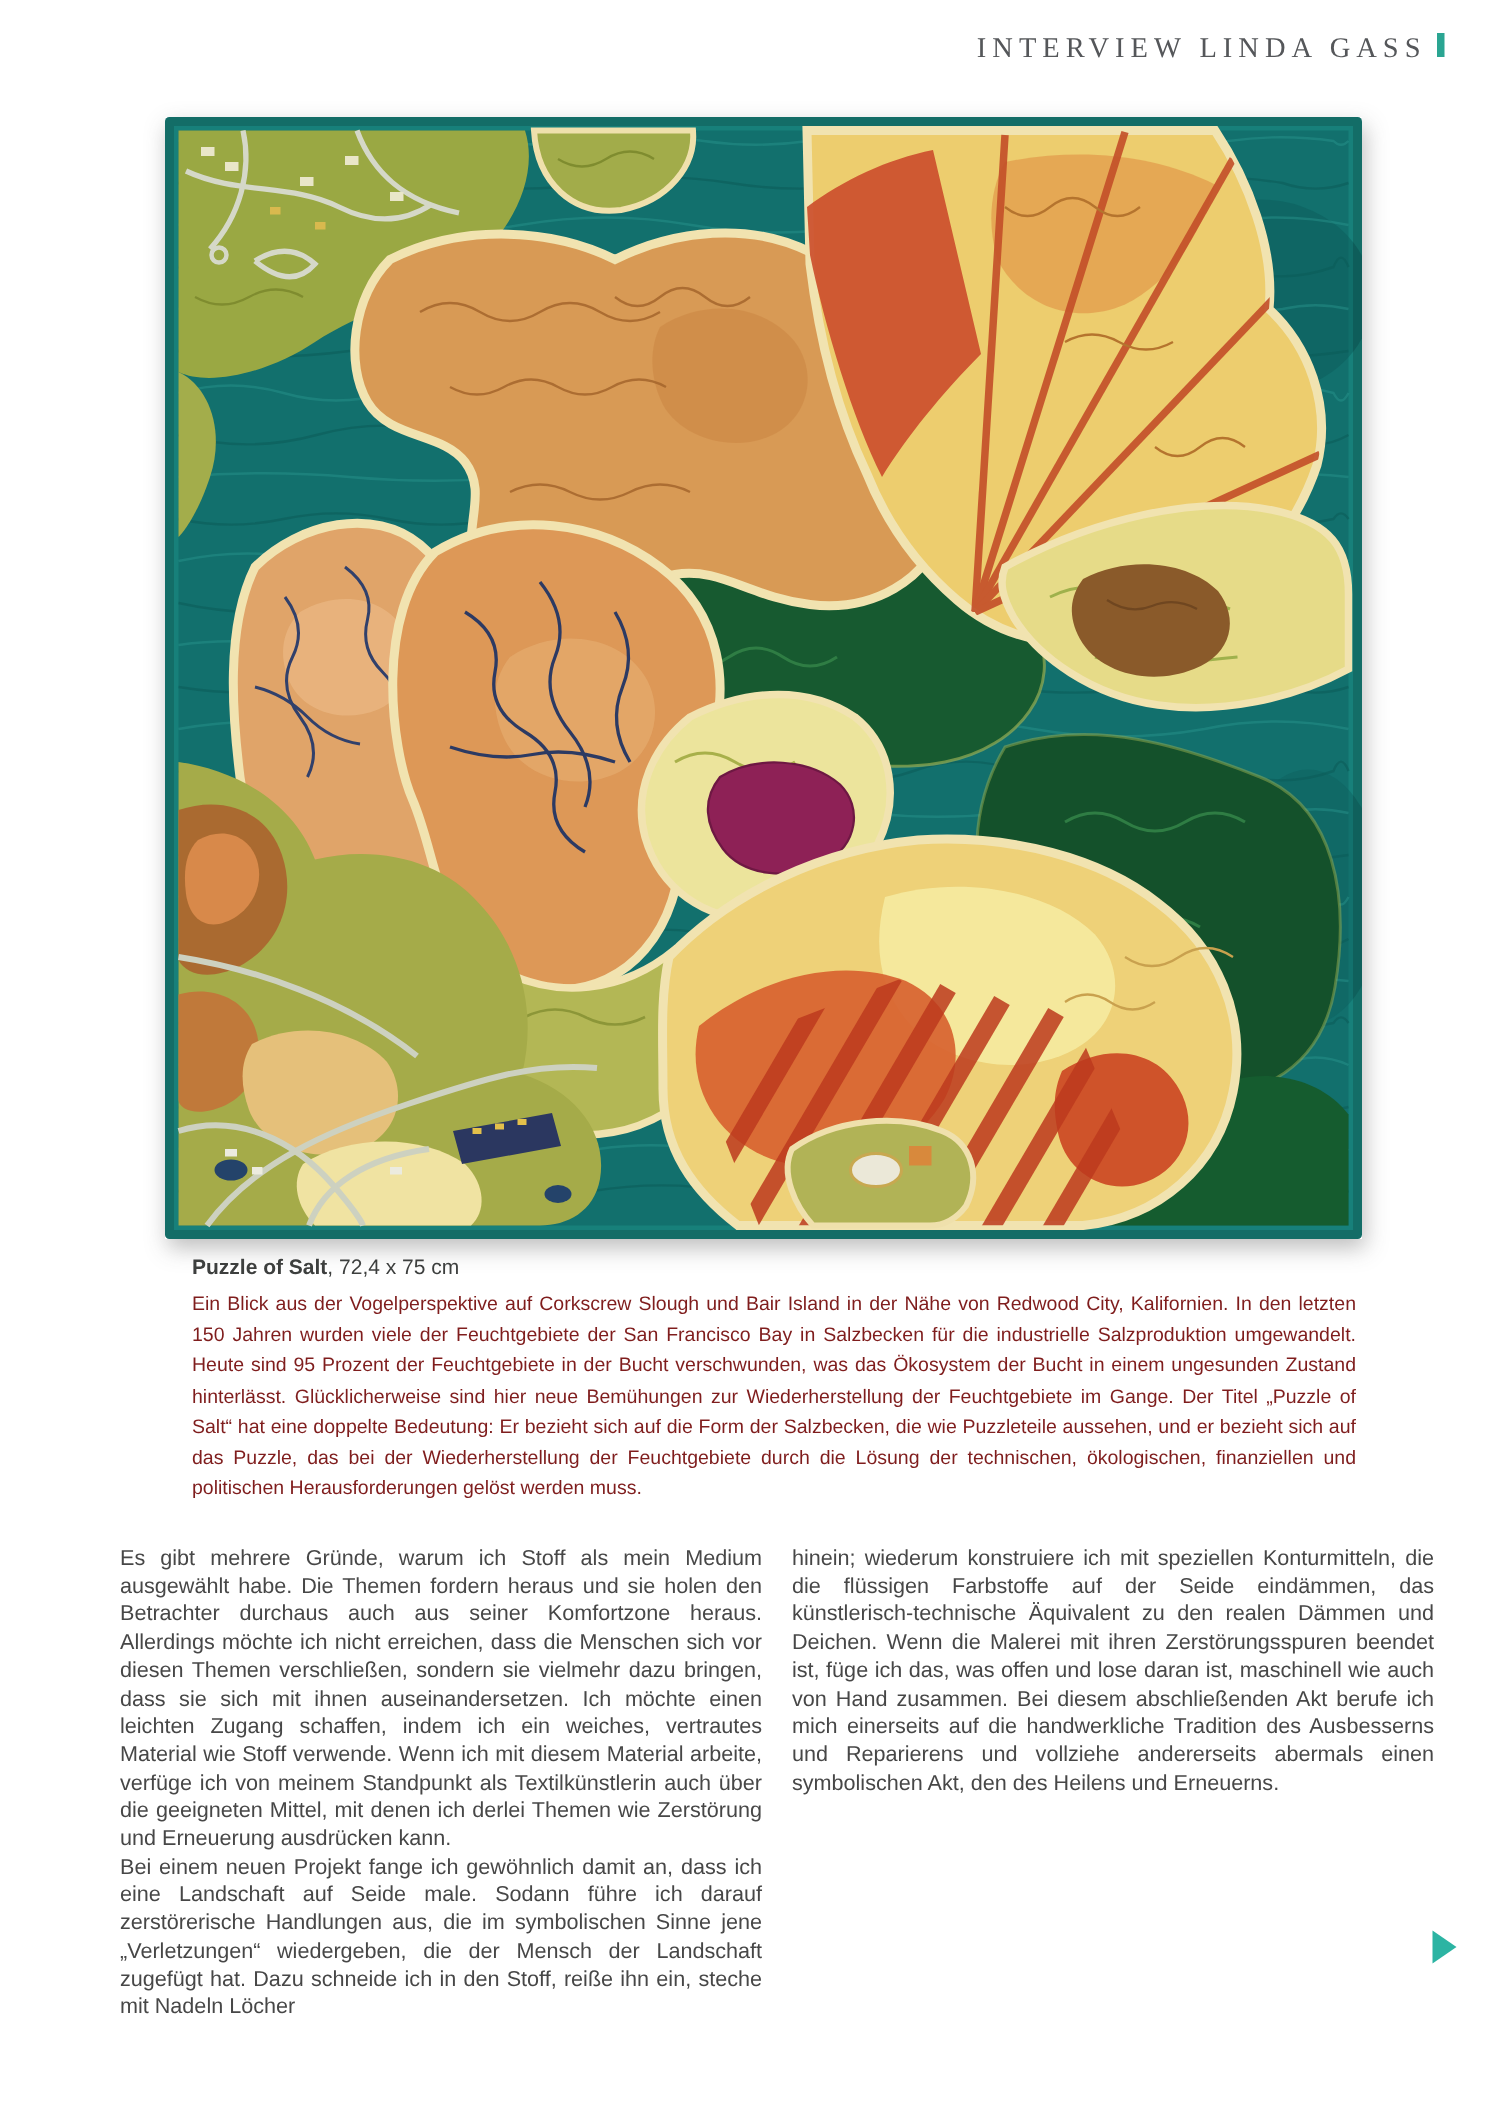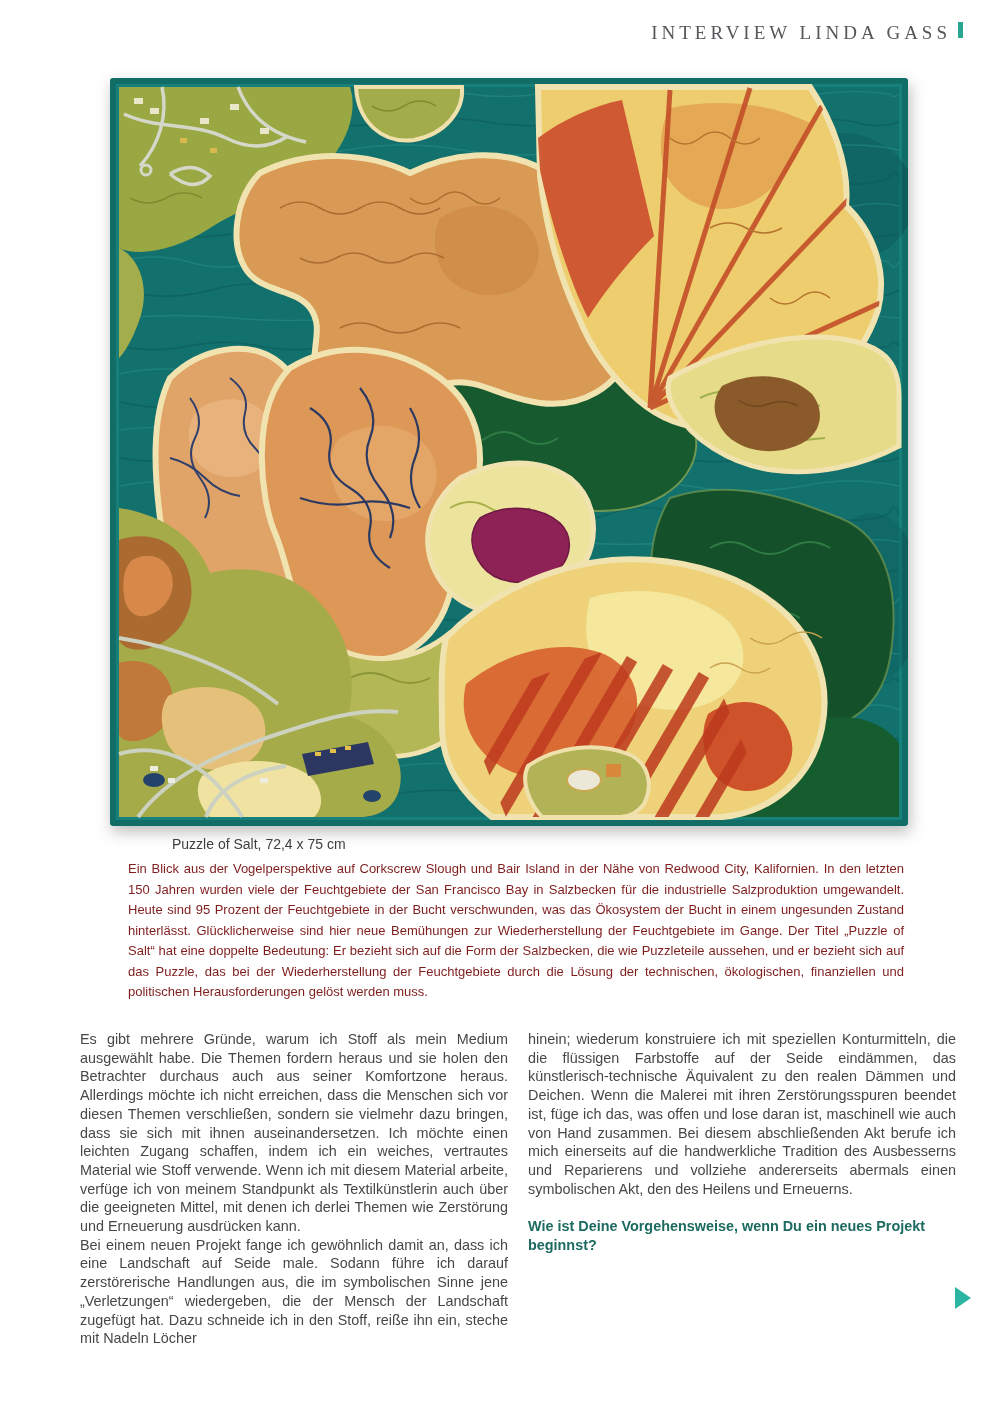--- a/index.html
+++ b/index.html
@@ -15,21 +15,21 @@
   .header-bar{width:5px;height:16px;background:#2aa592;margin-left:7px;}
 
   
   .artwork{position:absolute;left:110px;top:78px;width:798px;height:748px;margin:0;
            box-shadow:2px 6px 14px rgba(70,70,70,.35);}
   .artwork svg{display:block;}
 
   
   .caption{position:absolute;left:128px;top:834px;width:776px;}
   .caption-title{font-size:14px;color:#3d3f3e;margin:0 0 5px 0;line-height:20px;}
-  .caption-title strong{font-weight:400;margin-left:44px;}
+  .caption-title strong{font-weight:700;}
   .caption-body{font-size:13px;line-height:20.5px;color:#7f1d1d;text-align:justify;margin:0;}
 
   
   .columns{position:absolute;left:80px;top:1030px;width:876px;display:flex;gap:20px;}
   .col{width:428px;font-size:14.4px;line-height:18.7px;color:#474747;text-align:justify;}
   .col p{margin:0;}
   .question{font-size:14.4px;line-height:18.7px;font-weight:700;color:#1c6a60;
             margin:19px 0 0 0;text-align:left;}
 
   
@@ -266,20 +266,19 @@
     <p class="caption-body">Ein Blick aus der Vogelperspektive auf Corkscrew Slough und Bair Island in der Nähe von Redwood City, Kalifornien. In den letzten 150 Jahren wurden viele der Feuchtgebiete der San Francisco Bay in Salzbecken für die industrielle Salzproduktion umgewandelt. Heute sind 95 Prozent der Feuchtgebiete in der Bucht verschwunden, was das Ökosystem der Bucht in einem ungesunden Zustand hinterlässt. Glücklicherweise sind hier neue Bemühungen zur Wiederherstellung der Feuchtgebiete im Gange. Der Titel „Puzzle of Salt“ hat eine doppelte Bedeutung: Er bezieht sich auf die Form der Salzbecken, die wie Puzzleteile aussehen, und er bezieht sich auf das Puzzle, das bei der Wiederherstellung der Feuchtgebiete durch die Lösung der technischen, ökologischen, finanziellen und politischen Herausforderungen gelöst werden muss.</p>
   </div>
 
   <main class="columns">
     <div class="col">
       <p>Es gibt mehrere Gründe, warum ich Stoff als mein Medium ausgewählt habe. Die Themen fordern heraus und sie holen den Betrachter durchaus auch aus seiner Komfortzone heraus. Allerdings möchte ich nicht erreichen, dass die Menschen sich vor diesen Themen verschließen, sondern sie vielmehr dazu bringen, dass sie sich mit ihnen auseinandersetzen. Ich möchte einen leichten Zugang schaffen, indem ich ein weiches, vertrautes Material wie Stoff verwende. Wenn ich mit diesem Material arbeite, verfüge ich von meinem Standpunkt als Textilkünstlerin auch über die geeigneten Mittel, mit denen ich derlei Themen wie Zerstörung und Erneuerung ausdrücken kann.</p>
       <p>Bei einem neuen Projekt fange ich gewöhnlich damit an, dass ich eine Landschaft auf Seide male. Sodann führe ich darauf zerstörerische Handlungen aus, die im symbolischen Sinne jene „Verletzungen“ wiedergeben, die der Mensch der Landschaft zugefügt hat. Dazu schneide ich in den Stoff, reiße ihn ein, steche mit Nadeln Löcher</p>
     </div>
     <div class="col">
       <p>hinein; wiederum konstruiere ich mit speziellen Konturmitteln, die die flüssigen Farbstoffe auf der Seide eindämmen, das künstlerisch-technische Äquivalent zu den realen Dämmen und Deichen. Wenn die Malerei mit ihren Zerstörungsspuren beendet ist, füge ich das, was offen und lose daran ist, maschinell wie auch von Hand zusammen. Bei diesem abschließenden Akt berufe ich mich einerseits auf die handwerkliche Tradition des Ausbesserns und Reparierens und vollziehe andererseits abermals einen symbolischen Akt, den des Heilens und Erneuerns.</p>
-      <h3 class="question">Wie ist Deine Vorgehensweise, wenn Du ein neues Projekt beginnst?</h3>
     </div>
   </main>
 
   <div class="page-arrow" title=""></div>
 
 
 </div>
 
 </body></html>

